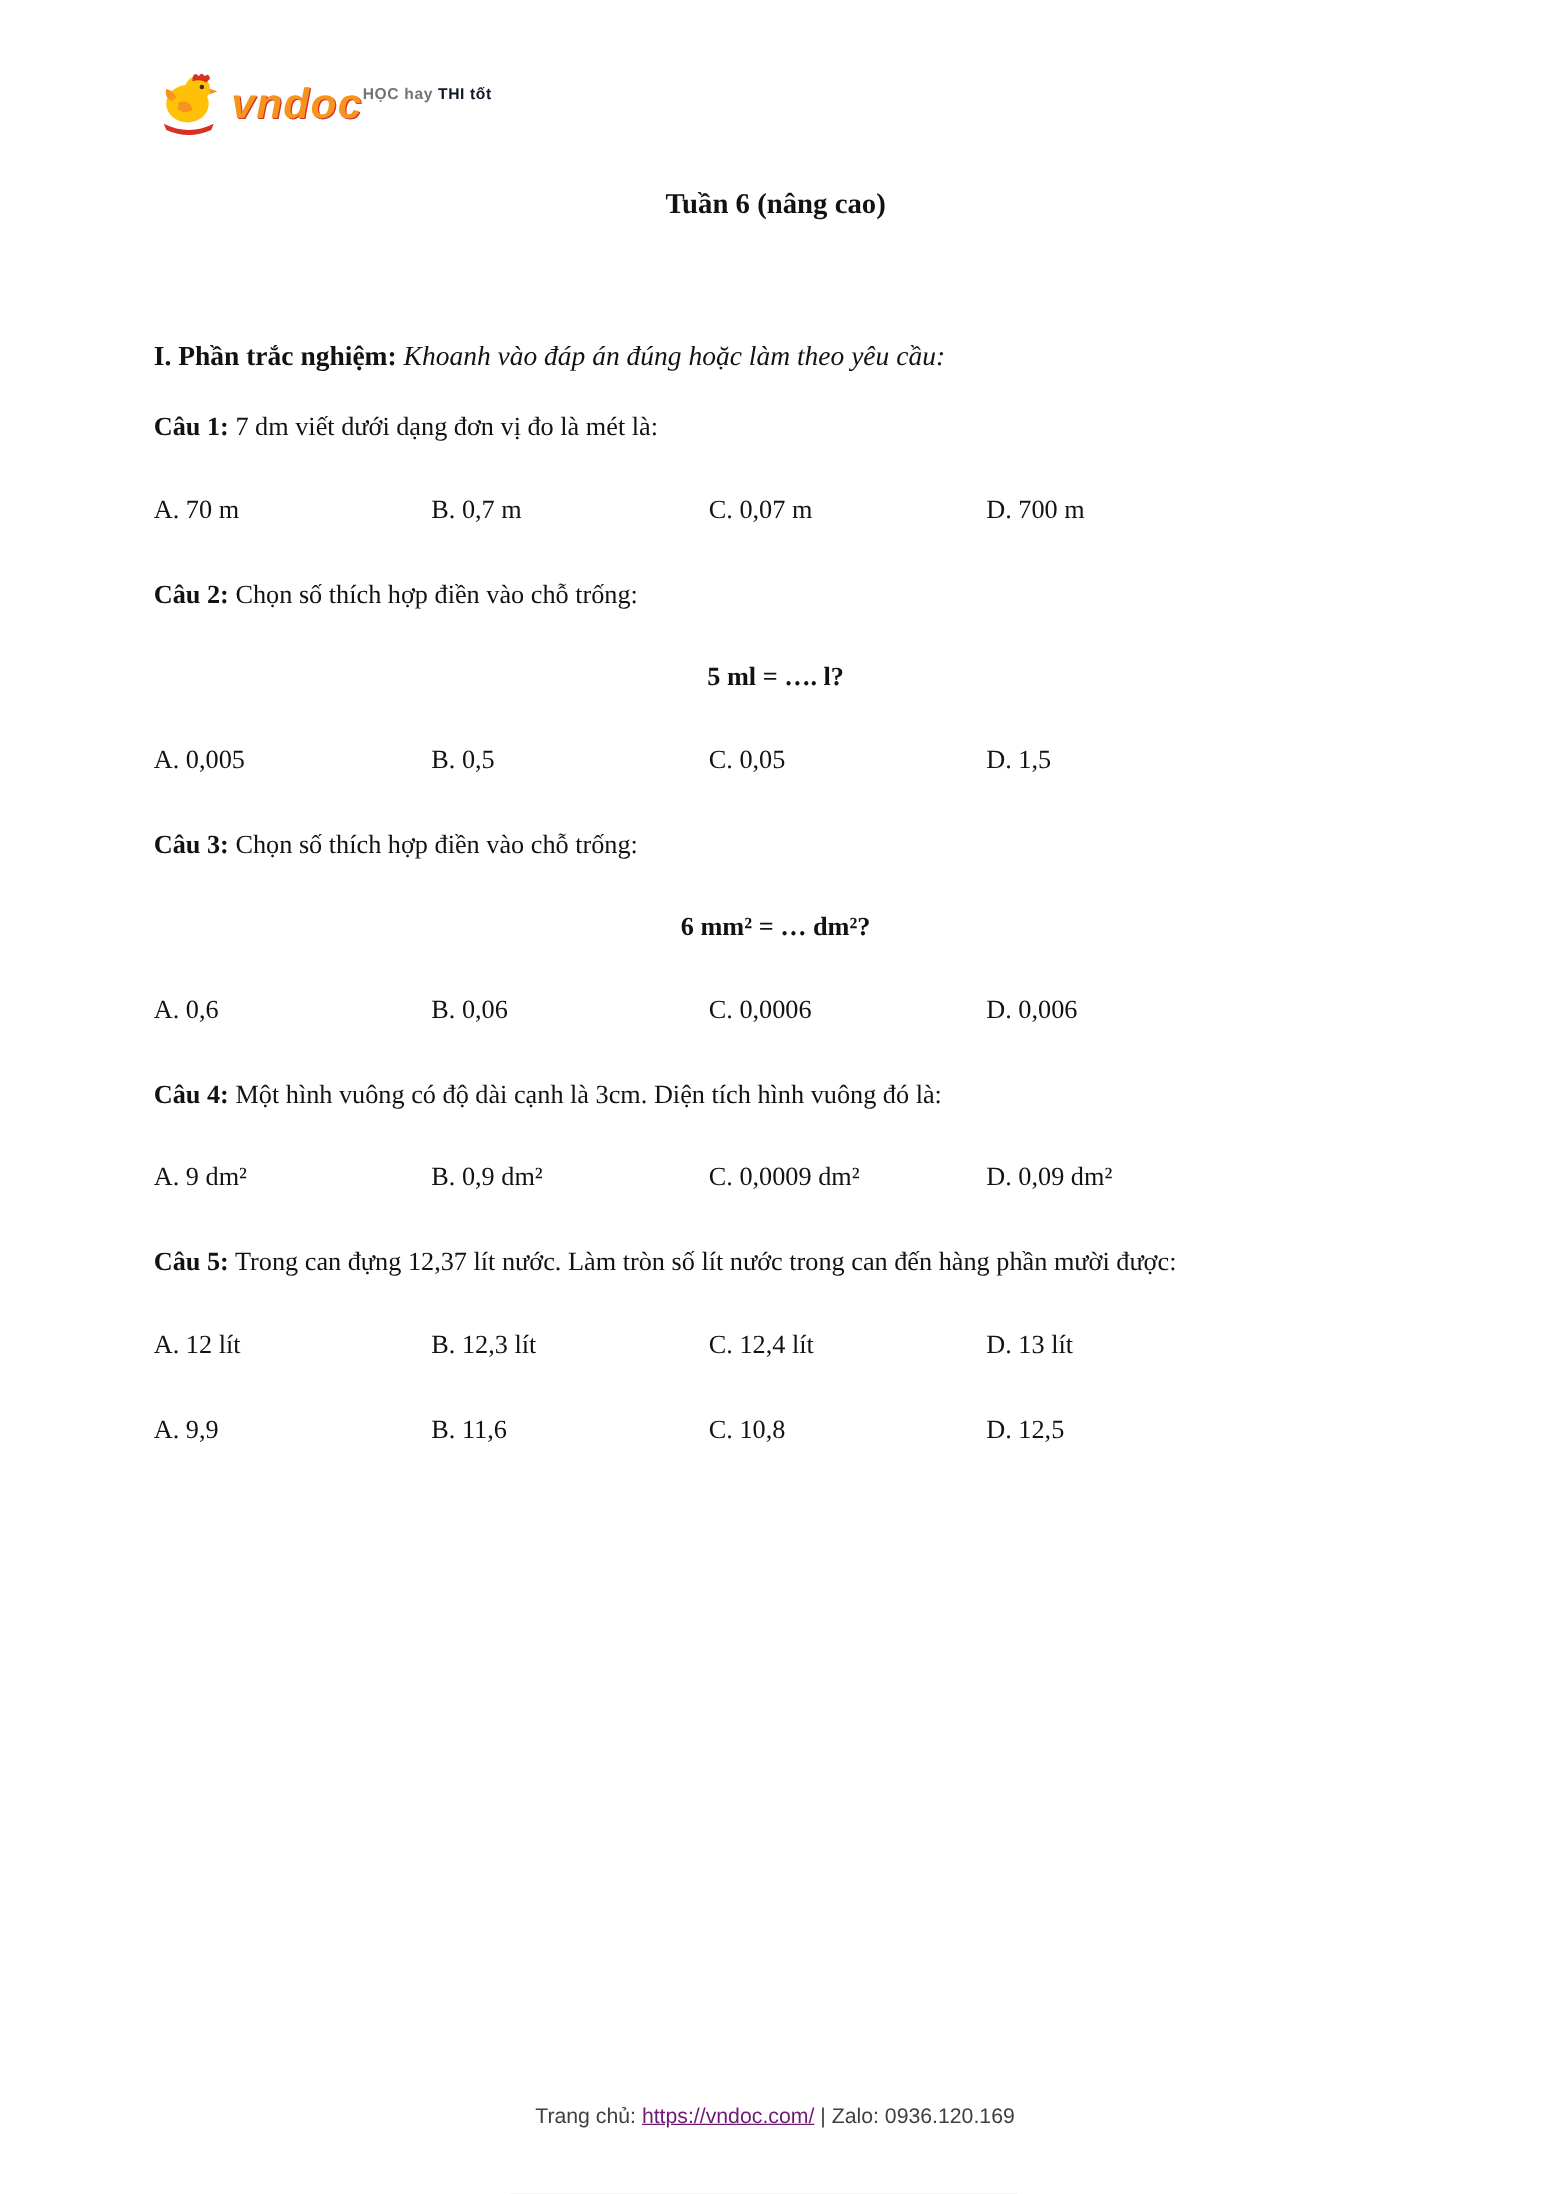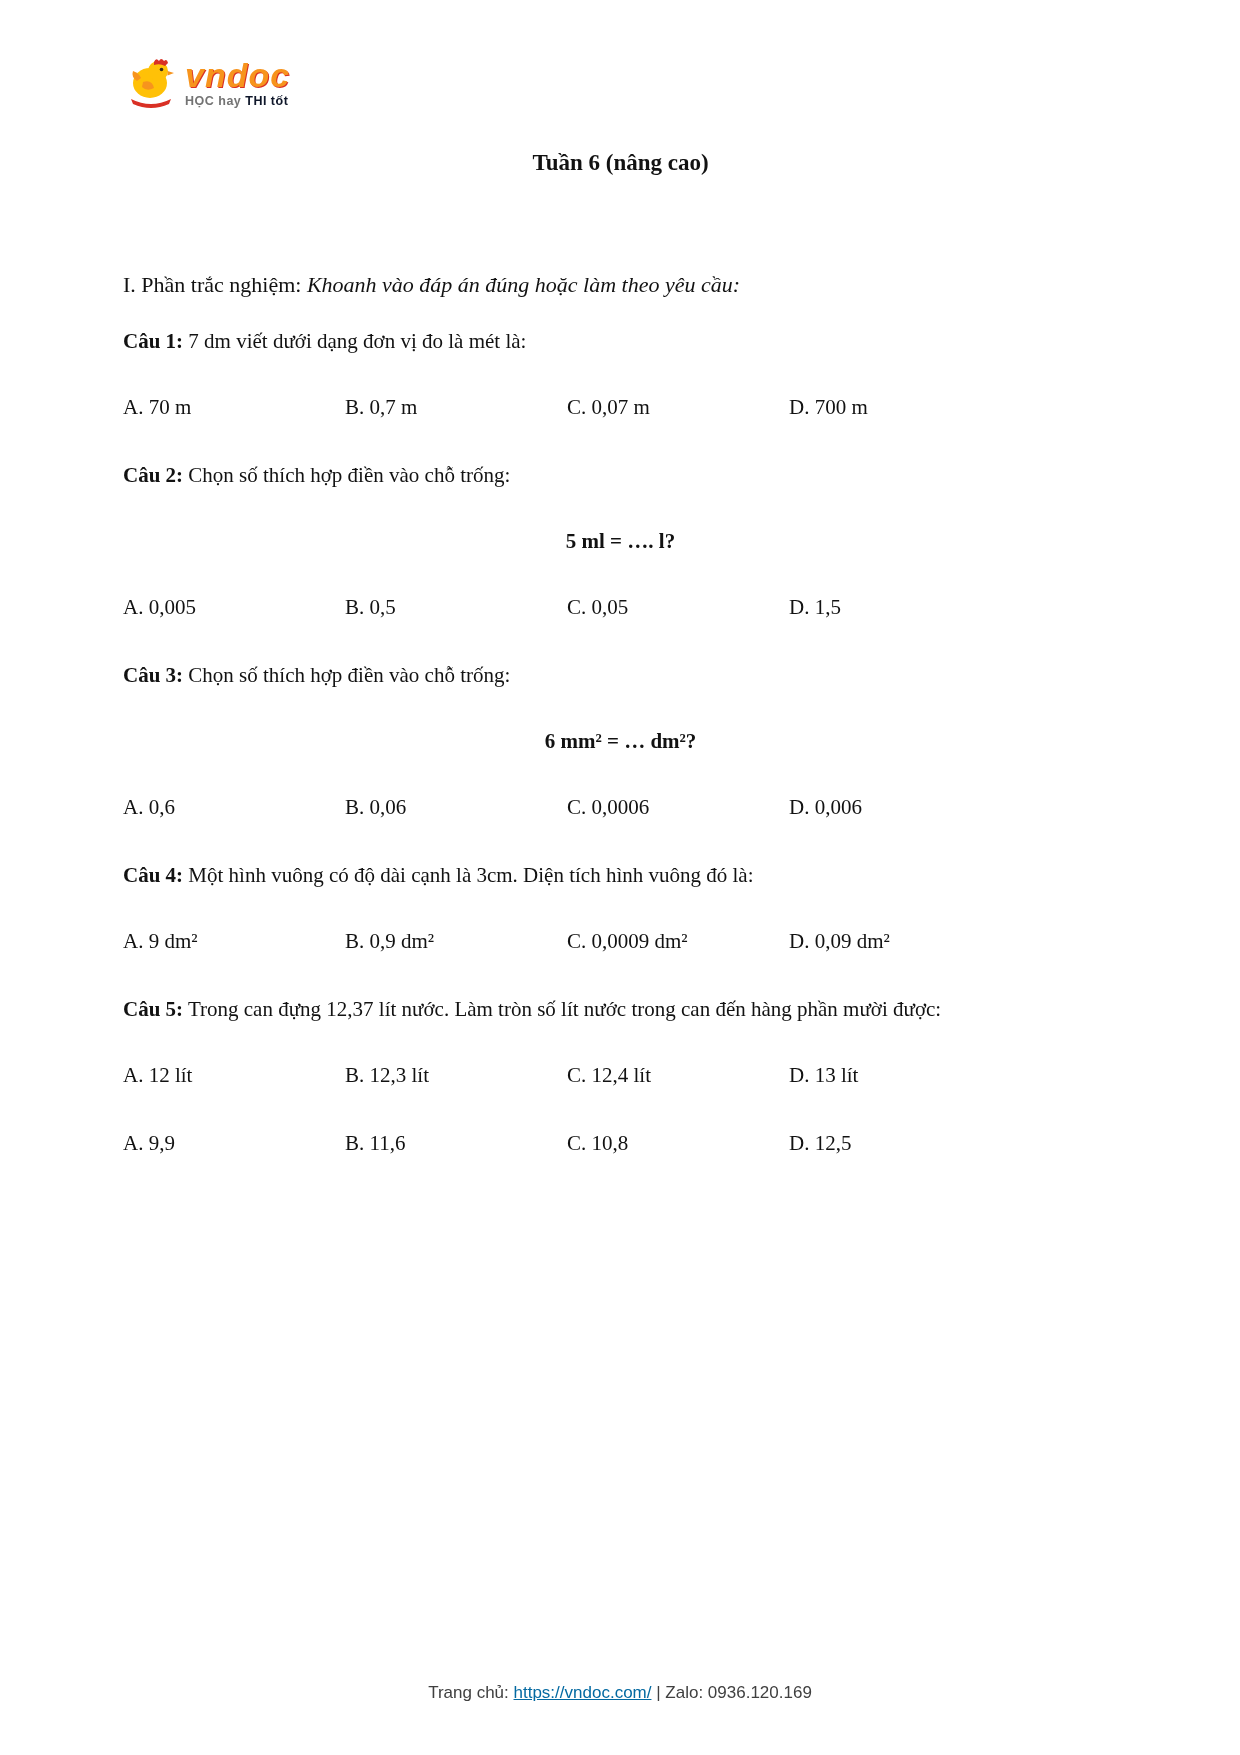--- a/index.html
+++ b/index.html
@@ -12,21 +12,21 @@
     background: #ffffff;
     font-family: "Liberation Serif", "DejaVu Serif", serif;
     color: #121212;
     padding: 52px 122px 0 123px;
     overflow: hidden;
   }
 
   
   .logo { display: flex; align-items: center; gap: 6px; height: 62px; margin-bottom: 22px; }
   .logo-icon { display: block; }
-  .logo-textcol { display: flex; flex-direction: column; line-height: 1; }
+  .logo-textcol { display: flex; flex-direction: row; line-height: 1; }
   .logo-brand {
     font-family: "Liberation Sans", sans-serif;
     font-weight: bold;
     font-style: italic;
     font-size: 34px;
     color: #f7941d;
     text-shadow: 1px 1px 0 #d93025;
     letter-spacing: 1px;
   }
   .logo-tagline { font-family: "Liberation Sans", sans-serif; font-weight: bold; font-size: 12.5px; margin-top: 3px; letter-spacing: 0.5px; }
@@ -43,21 +43,21 @@
   .subtitle {
     text-align: center;
     font-size: 23px;
     font-weight: bold;
     margin-top: 36px;
     margin-bottom: 86px;
   }
 
   
   .section-line { font-size: 22px; line-height: 46px; margin-bottom: 10px; }
-  .section-label { font-weight: normal; font-size: 22px; }
+  .section-label { font-weight: bold; font-size: 22px; }
   .section-instruction { font-style: italic; text-align: center; }
 
   .question { }
   .q-text { font-size: 21px; line-height: 46px; margin-bottom: 20px; }
   .q-label { font-weight: bold; }
   .equation {
     text-align: center;
     font-weight: bold;
     font-size: 21px;
     line-height: 46px;
@@ -74,21 +74,21 @@
   
   .footer {
     position: absolute;
     left: 0; right: 0;
     bottom: 52px;
     text-align: center;
     font-family: "Liberation Sans", sans-serif;
     font-size: 17px;
     color: #404040;
   }
-  .footer a { color: #0369a1; text-decoration: underline; }
+  .footer a { color: #701a75; text-decoration: underline; }
 </style>
 </head>
 <body>
 
 <div class="page">
 
   <div class="logo">
     <svg class="logo-icon" width="56" height="56" viewBox="0 0 56 56" aria-hidden="true">
       <path d="M8 44 Q28 54 48 44 L46 49 Q28 57 10 49 Z" fill="#d93025"></path>
       <ellipse cx="27" cy="28" rx="17" ry="15" fill="#ffc107"></ellipse>

